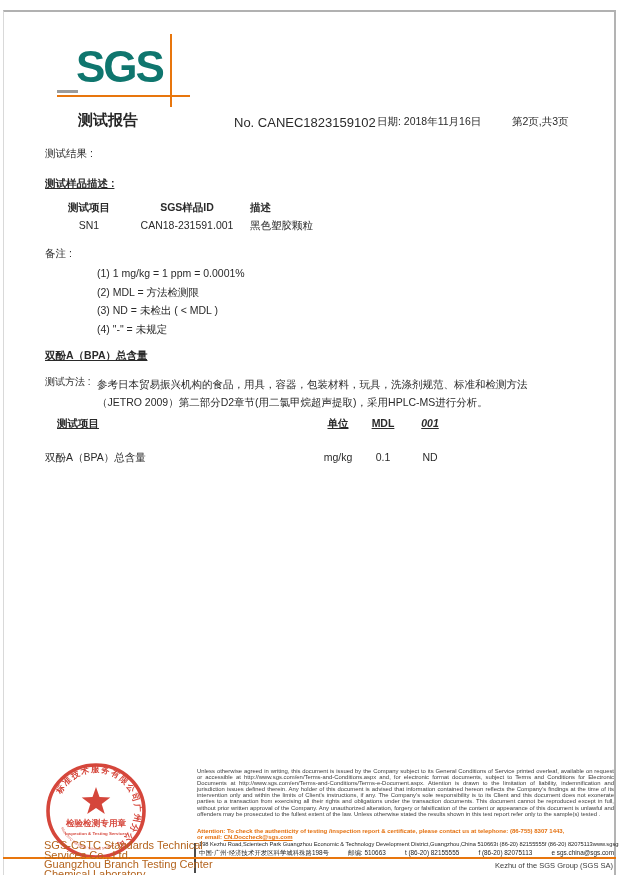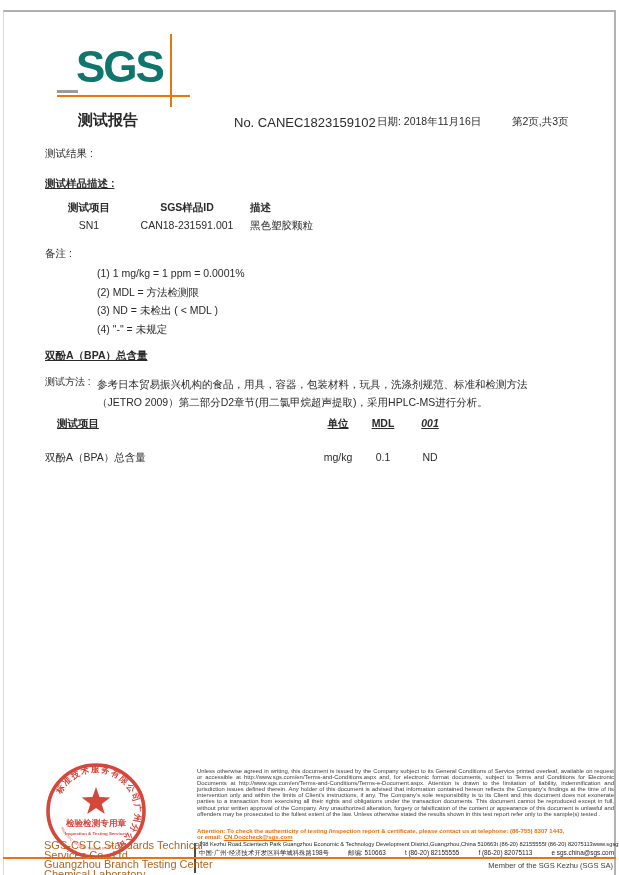--- a/index.html
+++ b/index.html
@@ -163,14 +163,14 @@
       <span>中国·广州·经济技术开发区科学城科珠路198号</span>
       <span>邮编: 510663</span>
       <span>t (86-20) 82155555</span>
       <span>f (86-20) 82075113</span>
       <span>e sgs.china@sgs.com</span>
     </div>
   </div>
 
   <div class="v-sep"></div>
   <div class="footer-rule"></div>
-  <div class="member-line">Member of the SGS Kezhu (SGS SA)</div>
+  <div class="member-line">Kezhu of the SGS Group (SGS SA)</div>
 </div>
 
 </body></html>

